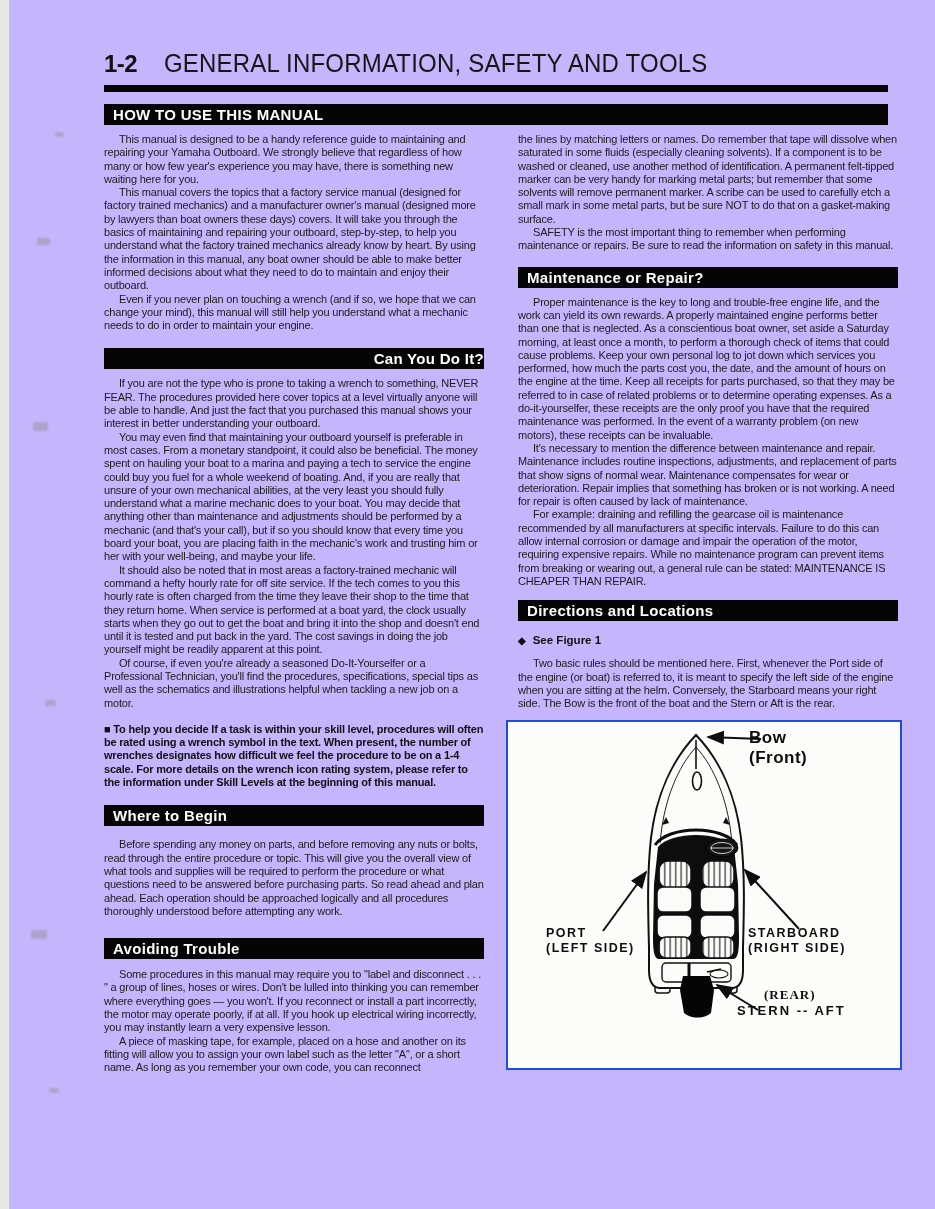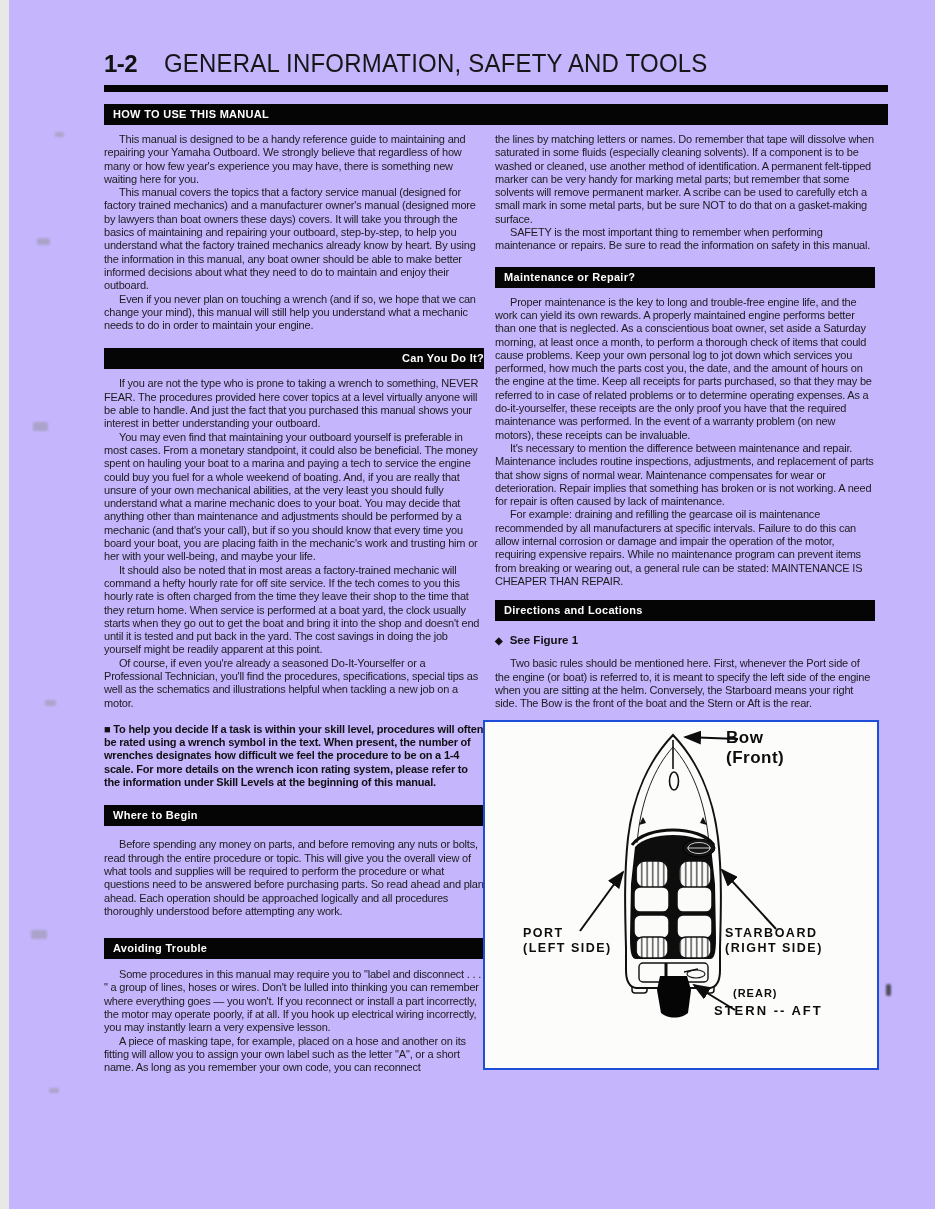--- a/index.html
+++ b/index.html
@@ -15,28 +15,28 @@
   }
   .content { position: absolute; left: 95px; top: 50px; width: 784px; }
 
   .header-row { display: flex; align-items: baseline; }
   .page-num { font-size: 24px; font-weight: 700; width: 60px; letter-spacing: -0.5px; color:#111; }
   .page-title { font-size: 24px; font-weight: 400; letter-spacing: 0.2px; color:#161616; transform: scaleY(1.04); transform-origin: bottom; }
   .title-rule { height: 7px; background: #050505; margin-top: 7px; }
 
   .section-bar {
     background: #050505; color: #fdfdfd;
-    font-size: 11px; font-weight: 700;
+    font-size: 15px; font-weight: 700;
     height: 21px; line-height: 21px;
     padding-left: 9px; letter-spacing: 0.3px;
     white-space: nowrap; overflow: hidden;
   }
   .bar-full { margin-top: 12px; }
 
-  .cols { display: flex; gap: 11px; margin-top: 8px; }
+  .cols { display: flex; gap: 34px; margin-top: 8px; }
   .col { width: 380px; flex: 0 0 380px; }
 
   p.body {
     font-size: 11px; line-height: 13.3px;
     letter-spacing: -0.2px;
     text-indent: 15px;
     color: #1c1c1c;
   }
   p.noindent { text-indent: 0; }
   p.bold-note { font-weight: 700; text-indent: 0; margin-top: 13px; color:#111; }
@@ -57,21 +57,21 @@
     border: 2px solid #1d4ed8;
     margin-left: -12px; margin-top: 10px;
     background: #fcfcfa;
   }
   .figure-box svg { position: absolute; left: 0; top: 0; }
   .fig-label { position: absolute; font-weight: 700; color: #0d0d0d; }
   .fig-bow { left: 241px; top: 6px; font-size: 17px; line-height: 20px; letter-spacing: 0.5px; }
   .fig-side { font-size: 12.5px; line-height: 15px; letter-spacing: 1.5px; text-align: left; white-space: nowrap; }
   .fig-port { left: 38px; top: 204px; width: 120px; }
   .fig-starboard { left: 240px; top: 204px; width: 124px; }
-  .fig-rear { left: 248px; top: 265px; font-size: 11px; letter-spacing: 1px; }
+  .fig-rear { left: 256px; top: 265px; font-size: 13px; letter-spacing: 1px; font-family: Liberation Serif, serif; }
   .fig-stern { left: 229px; top: 281px; font-size: 13px; letter-spacing: 2px; }
   .fig-caption {
     position: absolute; left: 22px; top: 303px; width: 356px;
     font-size: 12.8px; line-height: 16px; font-weight: 700; color: #111;
     letter-spacing: -0.2px;
   }
 
   
   .speck { position: absolute; background: #8f8f8d; opacity: .45; filter: blur(1px); border-radius: 2px; }
 </style>

